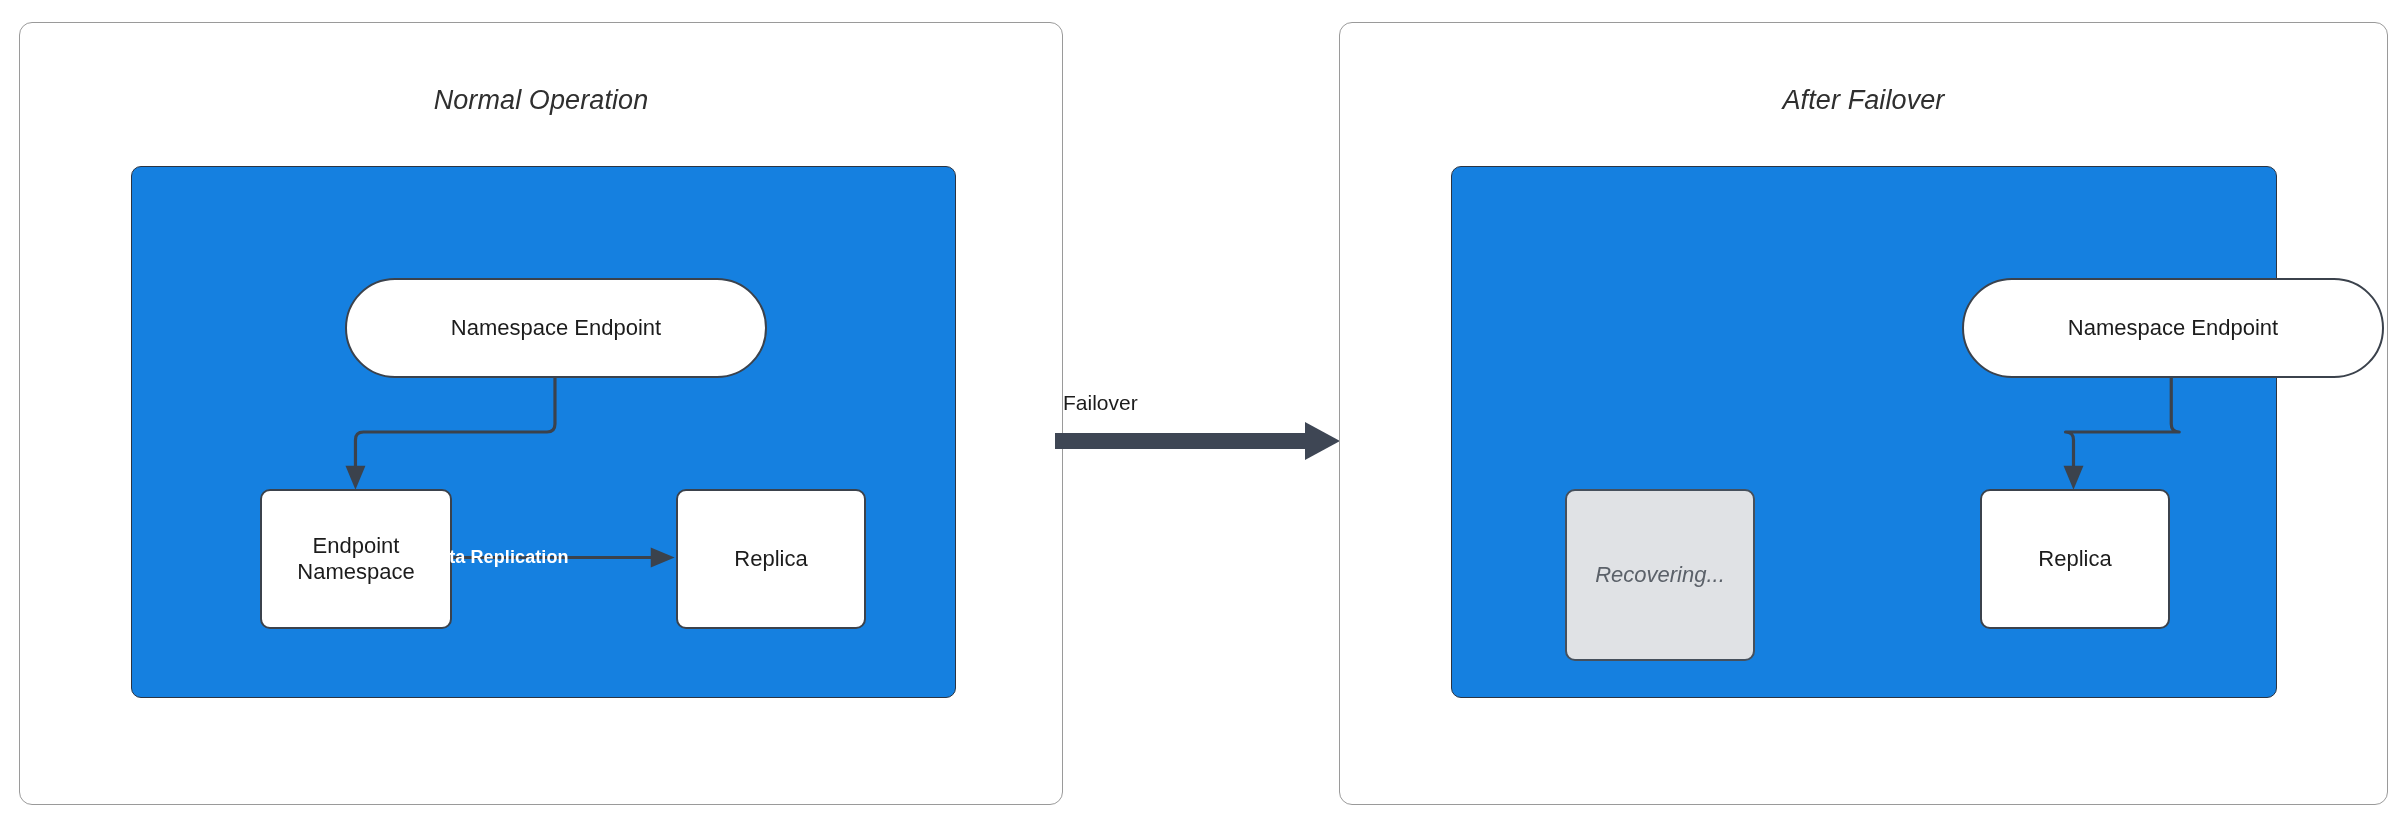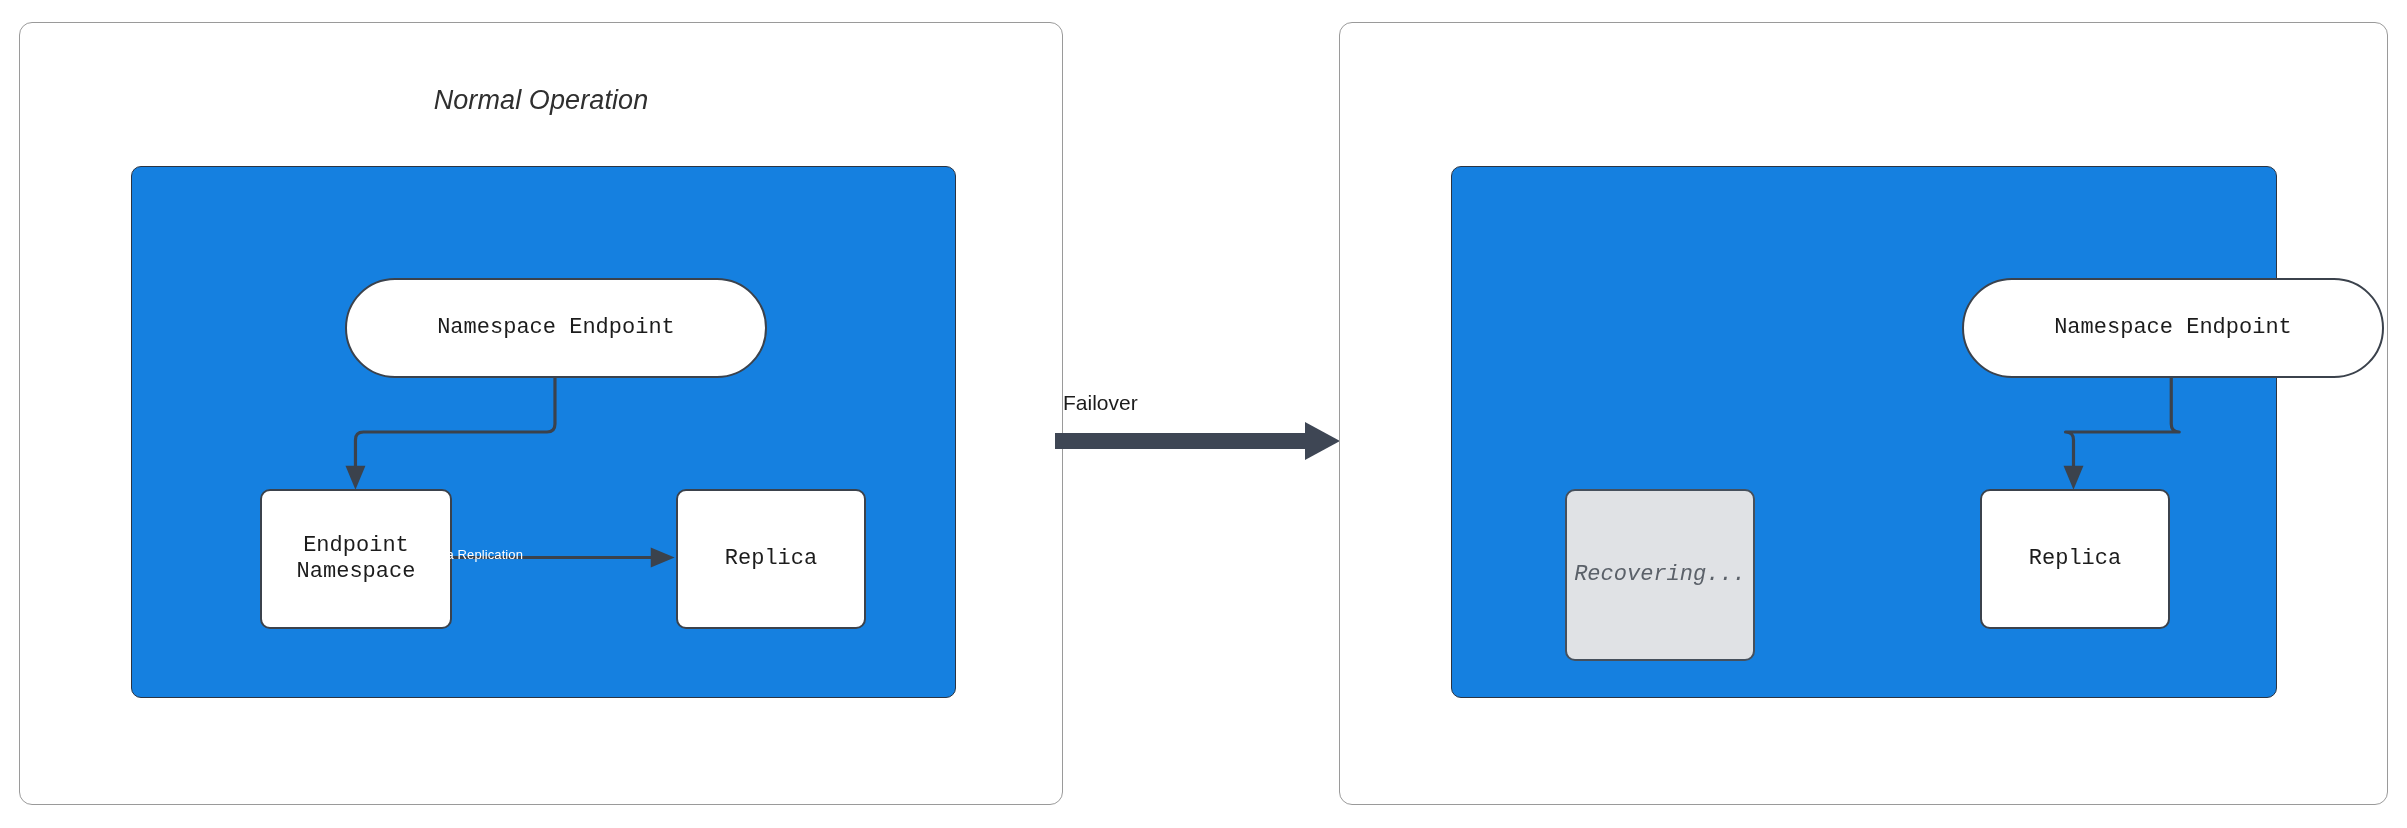--- a/index.html
+++ b/index.html
@@ -62,21 +62,20 @@
     box-sizing: border-box;
     background: #ffffff;
     border: 2.2px solid #3b424c;
     display: flex;
     align-items: center;
     justify-content: center;
     text-align: center;
     color: #1c1c1c;
     font-size: 22px;
     line-height: 1.18;
-    font-family: Liberation Mono, monospace;
   }
   .node.pill {
     border-radius: 999px;
   }
   .node.rect {
     border-radius: 10px;
   }
   .node.muted {
     background: #e0e2e5;
     border-color: #46505c;
@@ -108,22 +107,22 @@
     stroke-width: 3.2;
     stroke-linecap: butt;
     stroke-linejoin: round;
   }
   .conn .head { fill: #3b424c; stroke: none; }
 
   
   .edge-label {
     position: absolute;
     color: #ffffff;
-    font-size: 13px;
-    font-weight: normal;
+    font-size: 18px;
+    font-weight: bold;
     white-space: nowrap;
     letter-spacing: .1px;
   }
   #lbl-data-replication { left: 294px; top: 380px; }
 
   
   #failover-arrow {
     position: absolute;
     left: 1055px;
     top: 400px;
@@ -186,20 +185,21 @@
 
   <div id="failover-label">Failover</div>
 
   <svg id="failover-arrow" viewBox="0 0 300 90">
     <rect class="bar" x="0" y="33" width="262" height="16"></rect>
     <polygon class="head" points="285,41 250,22 250,60"></polygon>
   </svg>
 
   <div class="panel" id="panel-failover">
 
+    <div class="panel-title">After Failover</div>
 
     <div class="zone" id="zone-failover">
 
       <svg class="conn" viewBox="0 0 826 532" preserveAspectRatio="none">
         <path d="M 721 211 L 721 258 Q 721 266 729 266 L 615 266 Q 623 266 623 274 L 623 308"></path>
         <polygon class="head" points="623,324 613,300 633,300"></polygon>
       </svg>
 
       <div class="node pill" id="ep-failover">
         <span>Namespace Endpoint</span>

